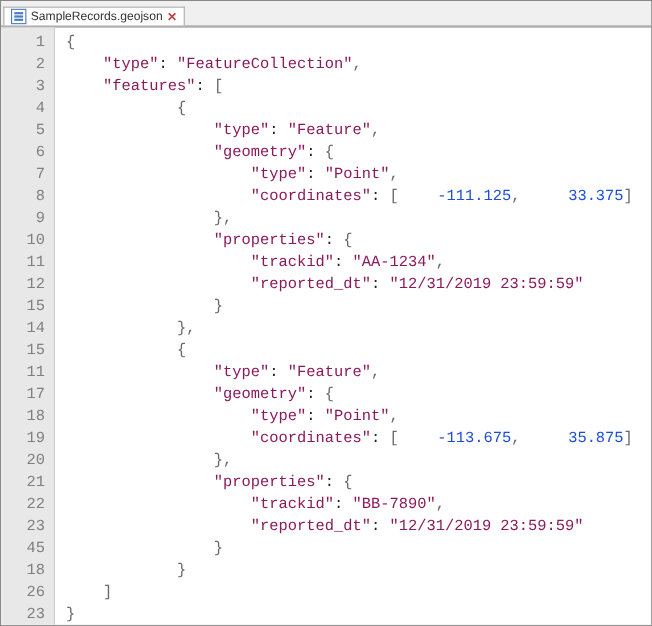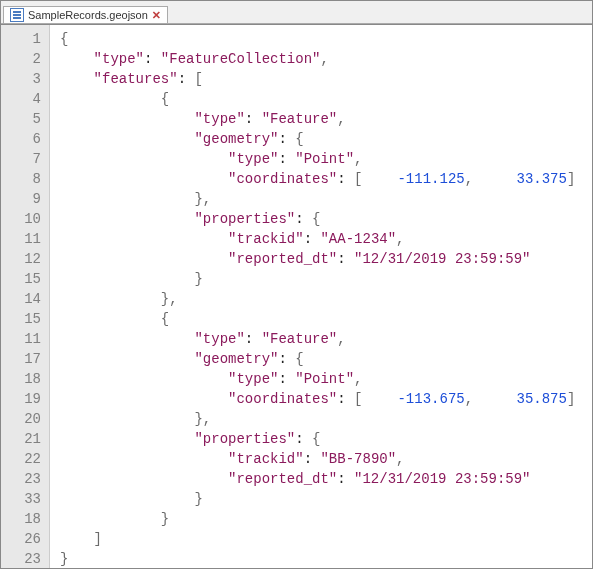--- a/index.html
+++ b/index.html
@@ -113,19 +113,19 @@
       <div class="line-no">14</div>
       <div class="line-no">15</div>
       <div class="line-no">11</div>
       <div class="line-no">17</div>
       <div class="line-no">18</div>
       <div class="line-no">19</div>
       <div class="line-no">20</div>
       <div class="line-no">21</div>
       <div class="line-no">22</div>
       <div class="line-no">23</div>
-      <div class="line-no">33</div>
+      <div class="line-no">45</div>
       <div class="line-no">18</div>
       <div class="line-no">26</div>
       <div class="line-no">23</div>
     </div>
   <div class="code" id="code"><div class="line"><span class="p">{</span></div><div class="line">    <span class="k">"type"</span><span class="c">: </span><span class="s">"FeatureCollection"</span><span class="p">,</span></div><div class="line">    <span class="k">"features"</span><span class="c">: </span><span class="p">[</span></div><div class="line">            <span class="p">{</span></div><div class="line">                <span class="k">"type"</span><span class="c">: </span><span class="s">"Feature"</span><span class="p">,</span></div><div class="line">                <span class="k">"geometry"</span><span class="c">: </span><span class="p">{</span></div><div class="line">                    <span class="k">"type"</span><span class="c">: </span><span class="s">"Point"</span><span class="p">,</span></div><div class="line">                    <span class="k">"coordinates"</span><span class="c">: </span><span class="p">[</span><span class="n">-111.125</span><span class="p">, </span><span class="n">33.375</span><span class="p">]</span></div><div class="line">                <span class="p">},</span></div><div class="line">                <span class="k">"properties"</span><span class="c">: </span><span class="p">{</span></div><div class="line">                    <span class="k">"trackid"</span><span class="c">: </span><span class="s">"AA-1234"</span><span class="p">,</span></div><div class="line">                    <span class="k">"reported_dt"</span><span class="c">: </span><span class="s">"12/31/2019 23:59:59"</span></div><div class="line">                <span class="p">}</span></div><div class="line">            <span class="p">},</span></div><div class="line">            <span class="p">{</span></div><div class="line">                <span class="k">"type"</span><span class="c">: </span><span class="s">"Feature"</span><span class="p">,</span></div><div class="line">                <span class="k">"geometry"</span><span class="c">: </span><span class="p">{</span></div><div class="line">                    <span class="k">"type"</span><span class="c">: </span><span class="s">"Point"</span><span class="p">,</span></div><div class="line">                    <span class="k">"coordinates"</span><span class="c">: </span><span class="p">[</span><span class="n">-113.675</span><span class="p">, </span><span class="n">35.875</span><span class="p">]</span></div><div class="line">                <span class="p">},</span></div><div class="line">                <span class="k">"properties"</span><span class="c">: </span><span class="p">{</span></div><div class="line">                    <span class="k">"trackid"</span><span class="c">: </span><span class="s">"BB-7890"</span><span class="p">,</span></div><div class="line">                    <span class="k">"reported_dt"</span><span class="c">: </span><span class="s">"12/31/2019 23:59:59"</span></div><div class="line">                <span class="p">}</span></div><div class="line">            <span class="p">}</span></div><div class="line">    <span class="p">]</span></div><div class="line"><span class="p">}</span></div></div>
 </div>
 
 </body></html>

